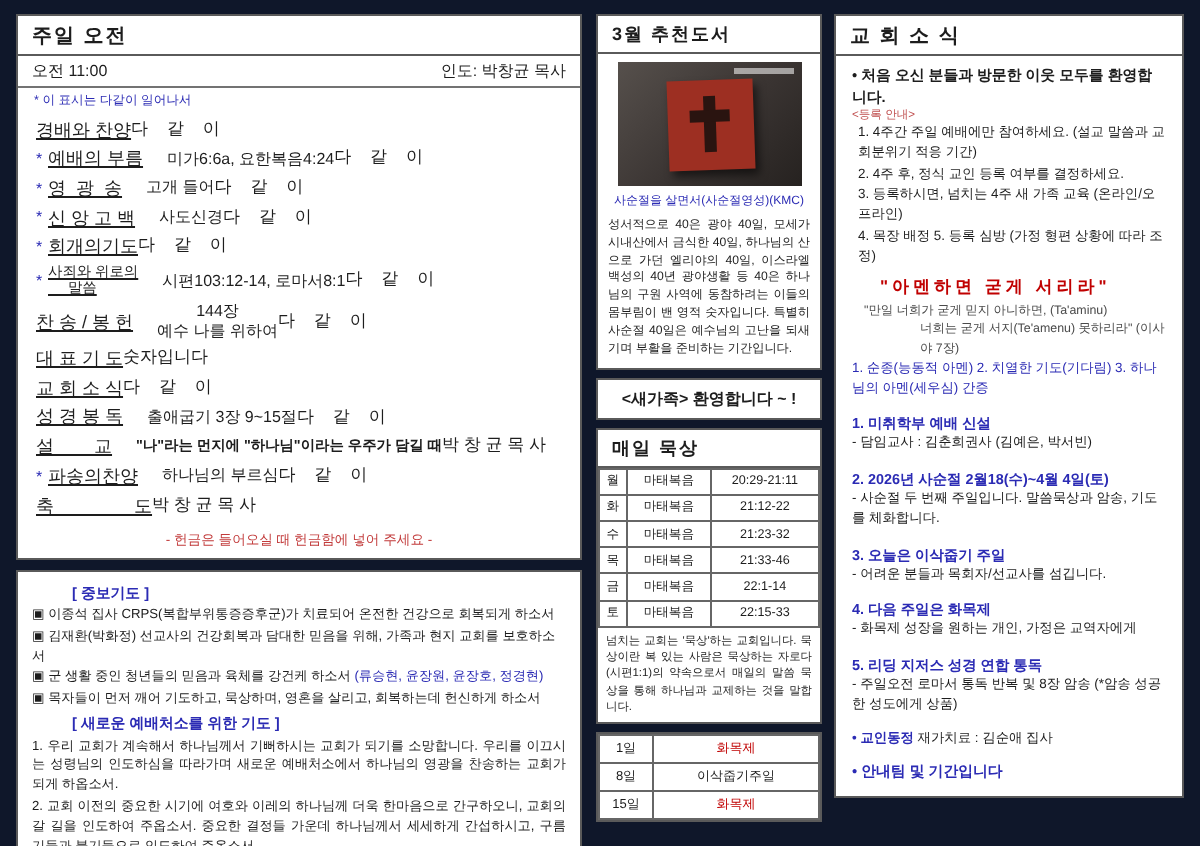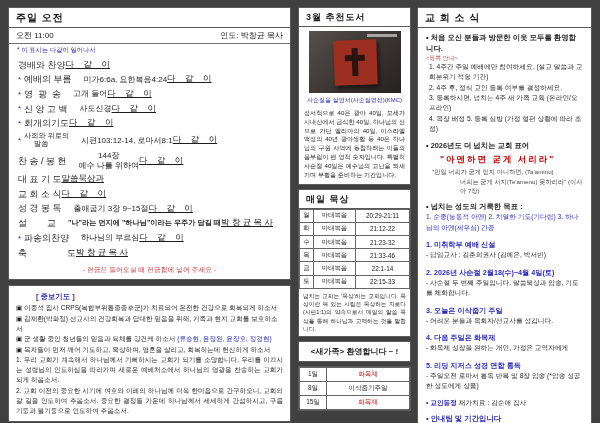--- a/index.html
+++ b/index.html
@@ -1,32 +1,32 @@
 <!DOCTYPE html>
 <html><head>
 <meta charset="utf-8">
 <style>
   html,body{margin:0;padding:0;background:#fff;}
   body{width:600px;height:423px;font-family:"Liberation Sans","DejaVu Sans",sans-serif;color:#1d1d1d;}
-  .page{box-sizing:border-box;width:600px;height:423px;padding:7px 8px;display:flex;gap:7px;overflow:hidden;background:#404040;}
+  .page{box-sizing:border-box;width:600px;height:423px;padding:7px 8px;display:flex;gap:7px;overflow:hidden;background:#0f172a;}
   .box{border:1px solid #5a5a5a;background:#fff;box-sizing:border-box;}
   .sec-title{font-weight:bold;font-size:10px;padding:3px 7px 2px;border-bottom:1px solid #5a5a5a;letter-spacing:1px;}
   span:empty{display:none;}
 
   
   .col-left{width:283px;display:flex;flex-direction:column;gap:5px;flex:none;}
   .time-row{display:flex;justify-content:space-between;font-size:8px;padding:2px 7px;border-bottom:1px solid #737373;}
   .stand-note{font-size:6.3px;color:#2b2bb4;padding:2px 8px 0;}
   .worship{padding:1px 9px 2px;}
   .wrow{display:flex;align-items:center;margin:2.7px 0;font-size:9px;}
   .star{color:#2b2bb4;width:6px;font-size:8px;flex:none;}
-  .witem{white-space:pre;font-size:9px;flex:none;line-height:1.15;}
+  .witem{white-space:pre;font-size:9px;flex:none;line-height:1.15;text-decoration:underline;}
   .wdetail{text-align:center;font-size:8px;display:flex;flex-direction:column;line-height:1.2;flex:none;max-width:170px;margin-left:12px;}
   .wdetail.sermon{font-size:7.2px;font-weight:bold;}
-  .wby{white-space:pre;text-align:right;font-size:8.5px;flex:none;text-decoration:underline;}
+  .wby{white-space:pre;text-align:right;font-size:8.5px;flex:none;}
   .offering{color:#c23b3b;font-size:6.8px;text-align:center;padding:2px 0 4px;}
   .prayerbox{padding:3px 7px 4px;font-size:6.6px;line-height:1.5;}
   .ptitle{color:#2b2bb4;font-weight:bold;font-size:7.4px;margin:2px 0 1px;padding-left:20px;}
   .pitem{margin:0.5px 0;}
   .pem{color:#2b2bb4;}
   .ppara{margin:1px 0;text-align:justify;}
 
   
   .col-right{flex:1;display:flex;gap:6px;}
   .rc-side{width:113px;flex:none;display:flex;flex-direction:column;gap:4px;}
@@ -151,21 +151,21 @@
 
           <span class="wby">다    같    이</span>
         </div>
 
         <div class="wrow">
 
           <span class="witem">대 표 기 도</span>
 
           <span class="wdetail"></span>
 
-          <span class="wby">말씀묵상과</span>
+          <span class="wby">숫자입니다</span>
         </div>
 
         <div class="wrow">
 
           <span class="witem">교 회 소 식</span>
 
           <span class="wdetail"></span>
 
           <span class="wby">다    같    이</span>
         </div>
@@ -215,20 +215,21 @@
       </div>
       <div class="offering">- 헌금은 들어오실 때 헌금함에 넣어 주세요 -</div>
     </div>
 
     <div class="box prayerbox">
       <div class="ptitle">[ 중보기도 ]</div>
       <div class="pitem"><span>▣</span> <span>이종석 집사 CRPS(복합부위통증증후군)가 치료되어 온전한 건강으로 회복되게 하소서</span></div>
       <div class="pitem"><span>▣</span> <span>김재환(박화정) 선교사의 건강회복과 담대한 믿음을 위해, 가족과 현지 교회를 보호하소서</span></div>
       <div class="pitem"><span>▣</span> <span>군 생활 중인 청년들의 믿음과 육체를 강건케 하소서 </span><span class="pem">(류승현, 윤장원, 윤장호, 정경현)</span></div>
       <div class="pitem"><span>▣</span> <span>목자들이 먼저 깨어 기도하고, 묵상하며, 영혼을 살리고, 회복하는데 헌신하게 하소서</span></div>
+      <div class="ptitle">[ 새로운 예배처소를 위한 기도 ]</div>
       <div class="ppara">1. 우리 교회가 계속해서 하나님께서 기뻐하시는 교회가 되기를 소망합니다. 우리를 이끄시는 성령님의 인도하심을 따라가며 새로운 예배처소에서 하나님의 영광을 찬송하는 교회가 되게 하옵소서.</div>
       <div class="ppara">2. 교회 이전의 중요한 시기에 여호와 이레의 하나님께 더욱 한마음으로 간구하오니, 교회의 갈 길을 인도하여 주옵소서. 중요한 결정들 가운데 하나님께서 세세하게 간섭하시고, 구름 기둥과 불기둥으로 인도하여 주옵소서.</div>
 
     </div>
   </div>
 
   <div class="col-right">
 
     <div class="rc-side">
       <div class="box">
@@ -236,20 +237,22 @@
         <div class="book-wrap">
           <div class="cover">
             <div class="shine"></div>
             <div class="book"></div>
           </div>
           <div class="book-caption">사순절을 살면서(사순절영성)(KMC)</div>
         </div>
         <div class="book-desc">성서적으로 40은 광야 40일, 모세가 시내산에서 금식한 40일, 하나님의 산으로 가던 엘리야의 40일, 이스라엘 백성의 40년 광야생활 등 40은 하나님의 구원 사역에 동참하려는 이들의 몸부림이 밴 영적 숫자입니다. 특별히 사순절 40일은 예수님의 고난을 되새기며 부활을 준비하는 기간입니다.</div>
       </div>
 
+      <div class="box newcomer">&lt;새가족&gt; 환영합니다 ~ !</div>
+
       <div class="box">
         <div class="sec-title" style="font-size:9px">매일 묵상</div>
         <table class="daily-table">
           <tbody>
             <tr>
                 <td>월</td>
                 <td>마태복음</td>
                 <td>20:29-21:11</td>
               </tr>
             <tr>
@@ -274,22 +277,20 @@
               </tr>
             <tr>
                 <td>토</td>
                 <td>마태복음</td>
                 <td>22:15-33</td>
               </tr>
           </tbody>
         </table>
         <div class="daily-note">넘치는 교회는 '묵상'하는 교회입니다. 묵상이란 복 있는 사람은 묵상하는 자로다(시편1:1)의 약속으로서 매일의 말씀 묵상을 통해 하나님과 교제하는 것을 말합니다.</div>
       </div>
-
-      <div class="box newcomer">&lt;새가족&gt; 환영합니다 ~ !</div>
 
       <div class="box">
         <table class="sched-table">
           <tbody>
             <tr>
                 <td style="width:24px">1일</td>
                 <td class="red">화목제</td>
               </tr>
             <tr>
                 <td>8일</td>
@@ -309,26 +310,24 @@
     <div class="box rc-main">
       <div class="sec-title">교 회 소 식</div>
       <div class="news-body">
         <div class="bullet-head">• 처음 오신 분들과 방문한 이웃 모두를 환영합니다.</div>
         <div class="reg-title">&lt;등록 안내&gt;</div>
         <div class="reg-item">1. 4주간 주일 예배에만 참여하세요. (설교 말씀과 교회분위기 적응 기간)</div>
         <div class="reg-item">2. 4주 후, 정식 교인 등록 여부를 결정하세요.</div>
         <div class="reg-item">3. 등록하시면, 넘치는 4주 새 가족 교육 (온라인/오프라인)</div>
         <div class="reg-item">4. 목장 배정  5. 등록 심방 (가정 형편 상황에 따라 조정)</div>
 
-        <div class="bullet-head sp">• 2026년도 더 넘치는 교회 표어</div>
         <div class="motto">"아멘하면 굳게 서리라"</div>
         <div class="motto-sub">"만일 너희가 굳게 믿지 아니하면, (Ta'aminu)</div>
         <div class="motto-sub2">너희는 굳게 서지(Te'amenu) 못하리라" (이사야 7장)</div>
 
-        <div class="bullet-head sp">• 넘치는 성도의 거룩한 목표 :</div>
         <div class="goal-line">1. 순종(능동적 아멘) 2. 치열한 기도(기다림)  3. 하나님의 아멘(세우심) 간증</div>
 
         <div class="news-item-head">1. 미취학부 예배 신설</div>
         <div class="news-item-body">- 담임교사 : 김춘희권사 (김예은, 박서빈)</div>
         <div class="news-item-head">2. 2026년 사순절 2월18(수)~4월 4일(토)</div>
         <div class="news-item-body">- 사순절 두 번째 주일입니다. 말씀묵상과 암송, 기도를 체화합니다.</div>
         <div class="news-item-head">3. 오늘은 이삭줍기 주일</div>
         <div class="news-item-body">- 어려운 분들과 목회자/선교사를 섬깁니다.</div>
         <div class="news-item-head">4. 다음 주일은 화목제</div>
         <div class="news-item-body">- 화목제 성장을 원하는 개인, 가정은 교역자에게</div>

